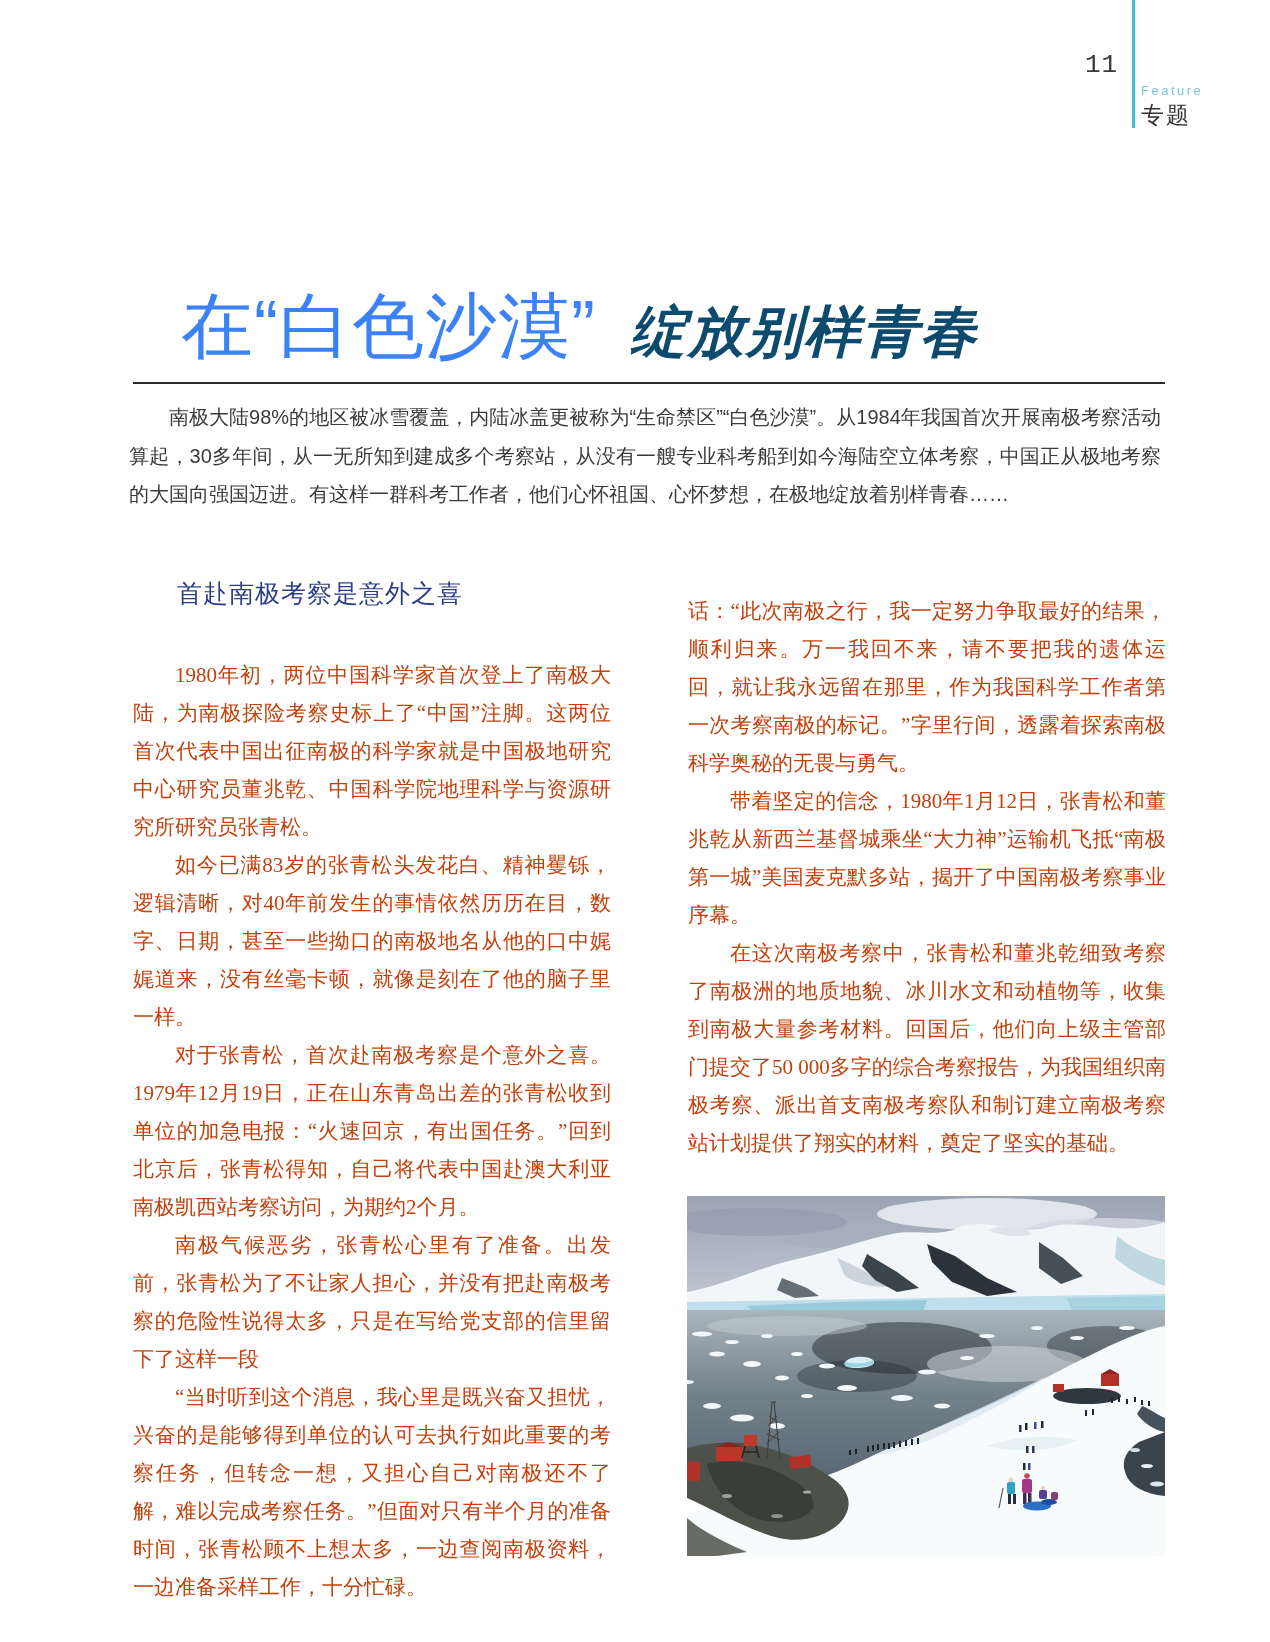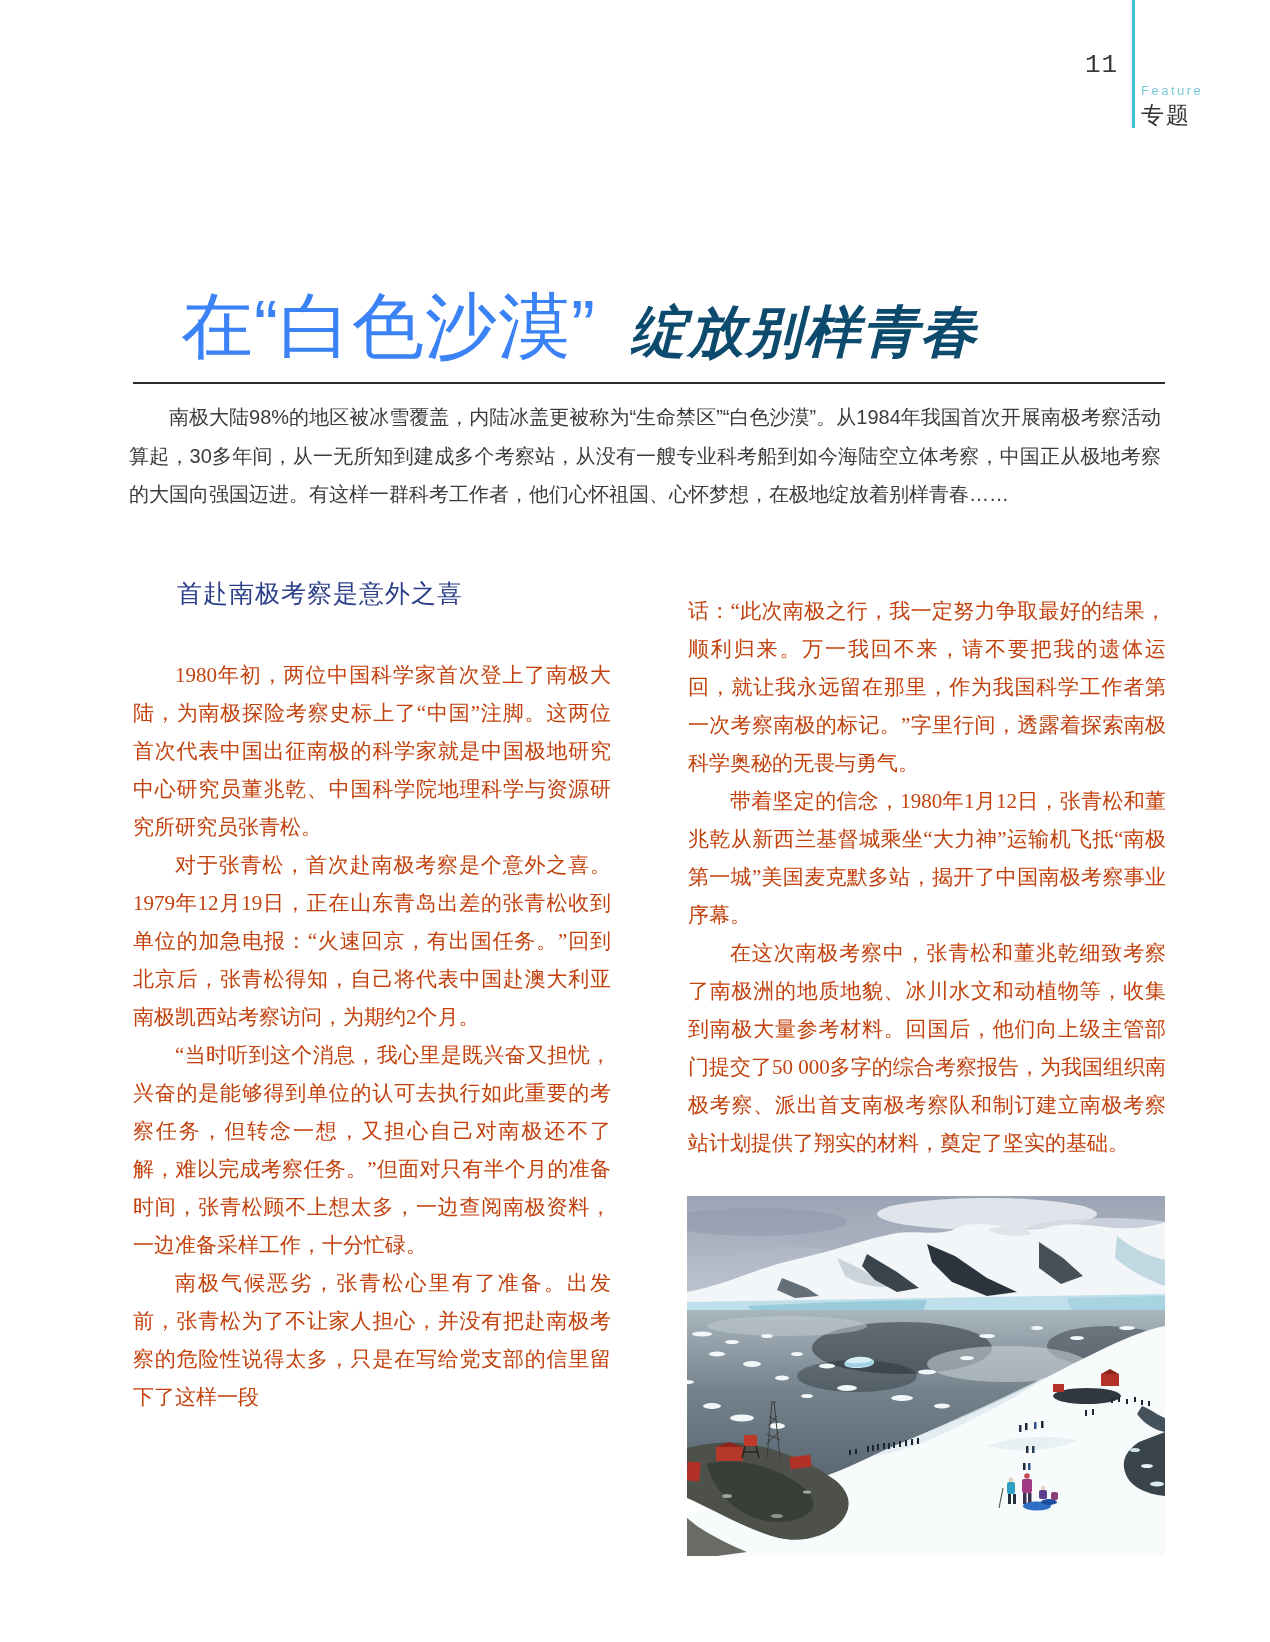--- a/index.html
+++ b/index.html
@@ -65,23 +65,24 @@
 
   <h1 id="title"><span class="light">在“白色沙漠”</span><span class="bold">绽放别样青春</span></h1>
 
   <div id="title-rule"></div>
 
   <p id="intro">南极大陆98%的地区被冰雪覆盖，内陆冰盖更被称为“生命禁区”“白色沙漠”。从1984年我国首次开展南极考察活动算起，30多年间，从一无所知到建成多个考察站，从没有一艘专业科考船到如今海陆空立体考察，中国正从极地考察的大国向强国迈进。有这样一群科考工作者，他们心怀祖国、心怀梦想，在极地绽放着别样青春……</p>
 
   <div id="col-left" class="col">
     <h2>首赴南极考察是意外之喜</h2>
     <p>1980年初，两位中国科学家首次登上了南极大陆，为南极探险考察史标上了“中国”注脚。这两位首次代表中国出征南极的科学家就是中国极地研究中心研究员董兆乾、中国科学院地理科学与资源研究所研究员张青松。</p>
+    <p>如今已满83岁的张青松头发花白、精神矍铄，逻辑清晰，对40年前发生的事情依然历历在目，数字、日期，甚至一些拗口的南极地名从他的口中娓娓道来，没有丝毫卡顿，就像是刻在了他的脑子里一样。</p>
     <p>对于张青松，首次赴南极考察是个意外之喜。1979年12月19日，正在山东青岛出差的张青松收到单位的加急电报：“火速回京，有出国任务。”回到北京后，张青松得知，自己将代表中国赴澳大利亚南极凯西站考察访问，为期约2个月。</p>
+    <p>南极气候恶劣，张青松心里有了准备。出发前，张青松为了不让家人担心，并没有把赴南极考察的危险性说得太多，只是在写给党支部的信里留下了这样一段</p>
     <p>“当时听到这个消息，我心里是既兴奋又担忧，兴奋的是能够得到单位的认可去执行如此重要的考察任务，但转念一想，又担心自己对南极还不了解，难以完成考察任务。”但面对只有半个月的准备时间，张青松顾不上想太多，一边查阅南极资料，一边准备采样工作，十分忙碌。</p>
-    <p>南极气候恶劣，张青松心里有了准备。出发前，张青松为了不让家人担心，并没有把赴南极考察的危险性说得太多，只是在写给党支部的信里留下了这样一段</p>
   </div>
 
   <div id="col-right" class="col">
     <p class="no-indent">话：“此次南极之行，我一定努力争取最好的结果，顺利归来。万一我回不来，请不要把我的遗体运回，就让我永远留在那里，作为我国科学工作者第一次考察南极的标记。”字里行间，透露着探索南极科学奥秘的无畏与勇气。</p>
     <p>带着坚定的信念，1980年1月12日，张青松和董兆乾从新西兰基督城乘坐“大力神”运输机飞抵“南极第一城”美国麦克默多站，揭开了中国南极考察事业序幕。</p>
     <p>在这次南极考察中，张青松和董兆乾细致考察了南极洲的地质地貌、冰川水文和动植物等，收集到南极大量参考材料。回国后，他们向上级主管部门提交了50 000多字的综合考察报告，为我国组织南极考察、派出首支南极考察队和制订建立南极考察站计划提供了翔实的材料，奠定了坚实的基础。</p>
   </div>
 
   <figure id="photo" style="margin:0;">
     <svg viewBox="0 0 478 360" preserveAspectRatio="none">

